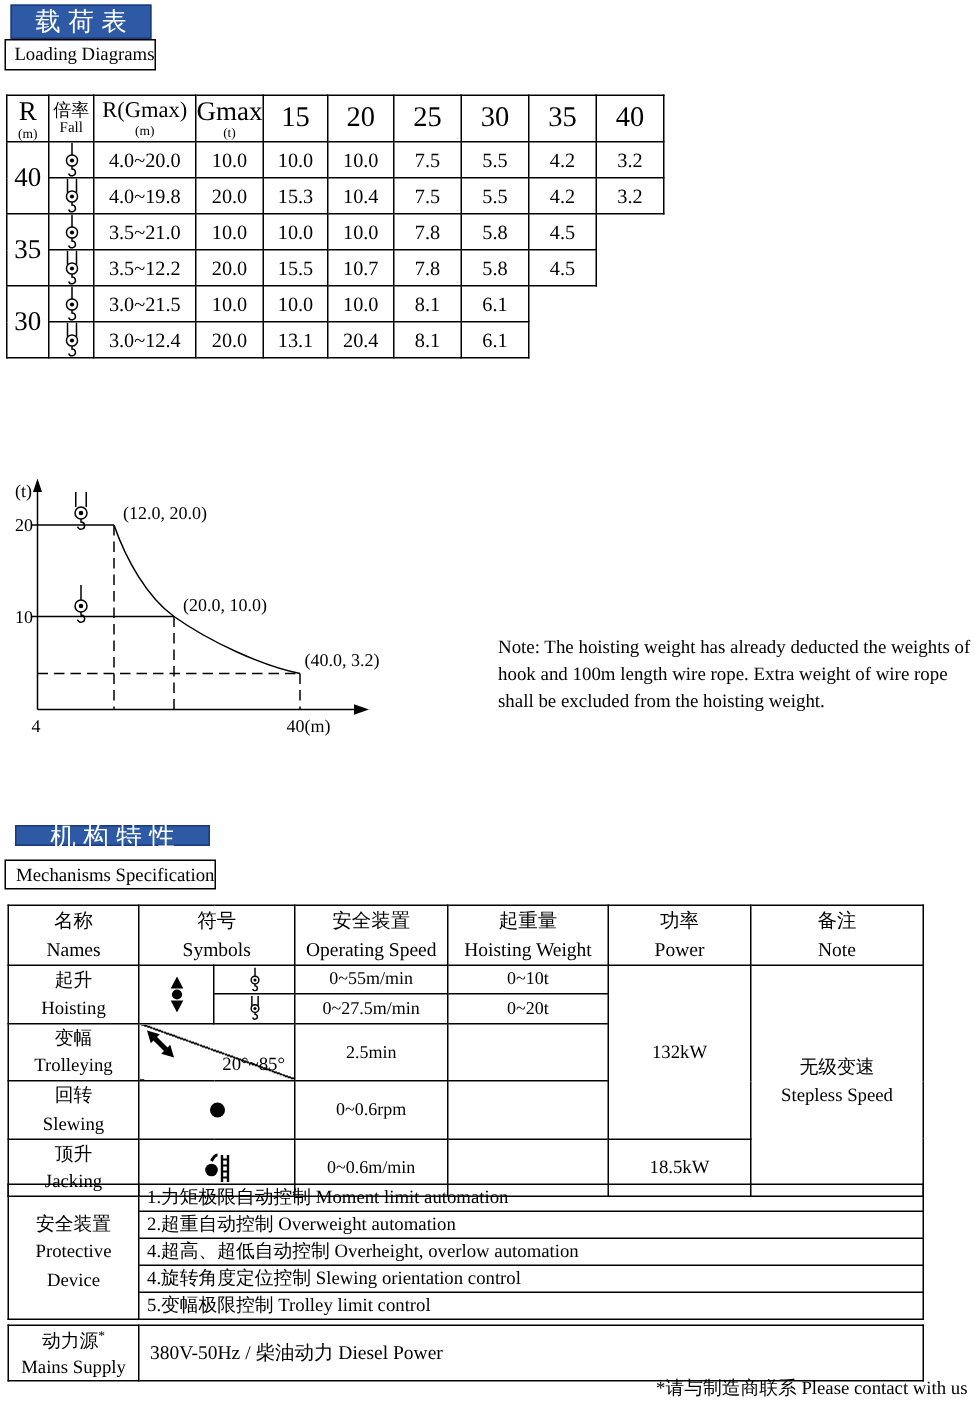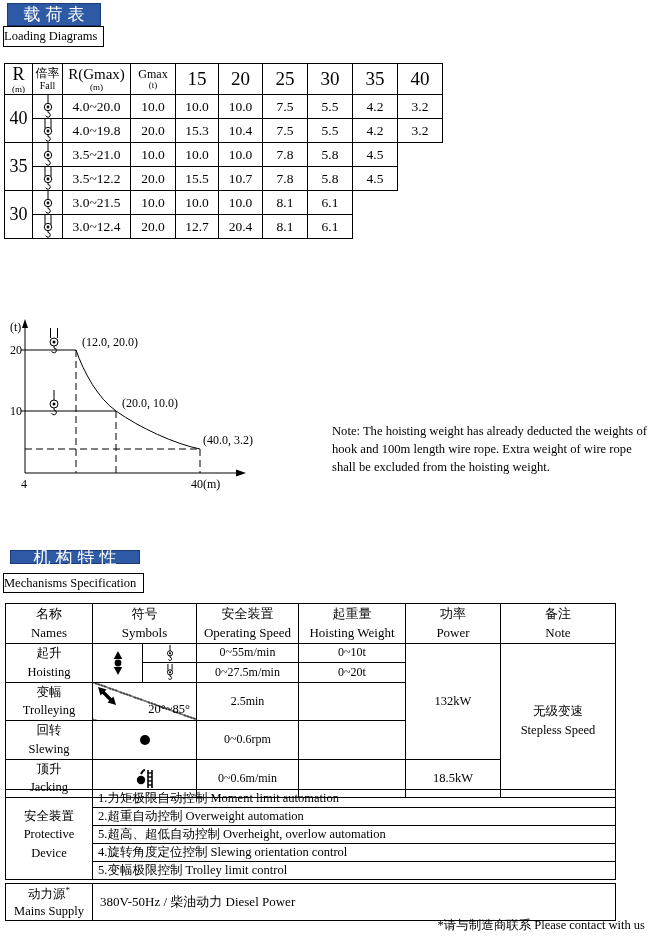--- a/index.html
+++ b/index.html
@@ -5,21 +5,21 @@
 *{margin:0;padding:0;box-sizing:border-box}
 html,body{background:#fff}
 body{width:650px;height:936px;font-family:"Liberation Serif",serif;color:#000}
 .page{position:relative;width:650px;height:936px;background:#fff;overflow:hidden}
 .abs{position:absolute}
 table{border-collapse:collapse;table-layout:fixed}
 td,th{border:1px solid #000;text-align:center;vertical-align:middle;font-weight:normal;padding:0;overflow:hidden}
 td.nob{border:none}
 .blue-box{background:#2d59a5;color:#fff;display:flex;align-items:center;justify-content:center;
   font-size:17px;letter-spacing:5px;padding-left:5px;border:1px solid #1a3a7a}
-.white-box{background:#fff;border:1px solid #000;display:flex;align-items:center;justify-content:flex-start;font-size:12.5px}
+.white-box{background:#fff;border:1px solid #000;display:flex;align-items:center;justify-content:flex-end;font-size:12.5px}
 .ld th{background:#fff}
 .ld .big{font-size:18px}
 .ld .radius{font-size:19px}
 .ld .val{font-size:13.5px}
 .sub{font-size:9px;display:block;line-height:1}
 .h2l div{line-height:1.45;font-size:13px}
 .mech td{font-size:12.5px}
 .mech .nm div{line-height:1.5}
 .mech .spd{font-size:12px}
 .diagcell{position:relative;background:
@@ -64,21 +64,21 @@
       <th><span class="big">R</span><span class="sub">(m)</span></th>
       <th>
             <span style="font-size:12px;display:block;line-height:1.1">倍率</span>
             <span style="font-size:10px;display:block;line-height:1">Fall</span>
           </th>
       <th>
             <span style="font-size:15px;display:block;line-height:1.1">R(Gmax)</span>
             <span class="sub">(m)</span>
           </th>
       <th>
-            <span style="font-size:12px;display:block;line-height:1.1">Gmax</span>
+            <span style="font-size:18px;display:block;line-height:1.1">Gmax</span>
             <span class="sub">(t)</span>
           </th>
       <th class="radius">15</th>
       <th class="radius">20</th>
       <th class="radius">25</th>
       <th class="radius">30</th>
       <th class="radius">35</th>
       <th class="radius">40</th>
     </tr>
 
@@ -184,21 +184,21 @@
         <svg width="14" height="23" viewBox="0 0 14 23">
               <line x1="4" y1="0" x2="4" y2="9.5" stroke="#000"></line>
               <line x1="10" y1="0" x2="10" y2="9.5" stroke="#000"></line>
               <circle cx="7" cy="12" r="3.7" fill="none" stroke="#000"></circle>
               <circle cx="7" cy="12" r="1.4" fill="#000"></circle>
               <path d="M7,15.7 V17.6 a2.3,2.3 0 1 1 -2.2,3" fill="none" stroke="#000"></path>
             </svg>
       </td>
       <td class="val">3.0~12.4</td>
       <td class="val">20.0</td>
-      <td class="val">12.7</td>
+      <td class="val">13.1</td>
       <td class="val">20.4</td>
       <td class="val">8.1</td>
       <td class="val">6.1</td>
       <td class="nob"></td>
       <td class="nob"></td>
     </tr>
   </tbody>
     </table>
 
   <svg class="abs chart" style="left:10px;top:318px" width="310" height="185" viewBox="0 0 310 185">
@@ -398,21 +398,21 @@
         <div style="line-height:1.45">安全装置</div>
         <div style="line-height:1.45">Protective</div>
         <div style="line-height:1.45">Device</div>
       </td>
       <td class="items">1.力矩极限自动控制  Moment limit automation</td>
     </tr>
     <tr style="height:17px">
           <td class="items">2.超重自动控制  Overweight automation</td>
         </tr>
     <tr style="height:18px">
-          <td class="items">5.超高、超低自动控制  Overheight, overlow automation</td>
+          <td class="items">4.超高、超低自动控制  Overheight, overlow automation</td>
         </tr>
     <tr style="height:17px">
           <td class="items">4.旋转角度定位控制  Slewing orientation control</td>
         </tr>
     <tr style="height:17px">
           <td class="items">5.变幅极限控制  Trolley limit control</td>
         </tr>
   </tbody>
     </table>
 

